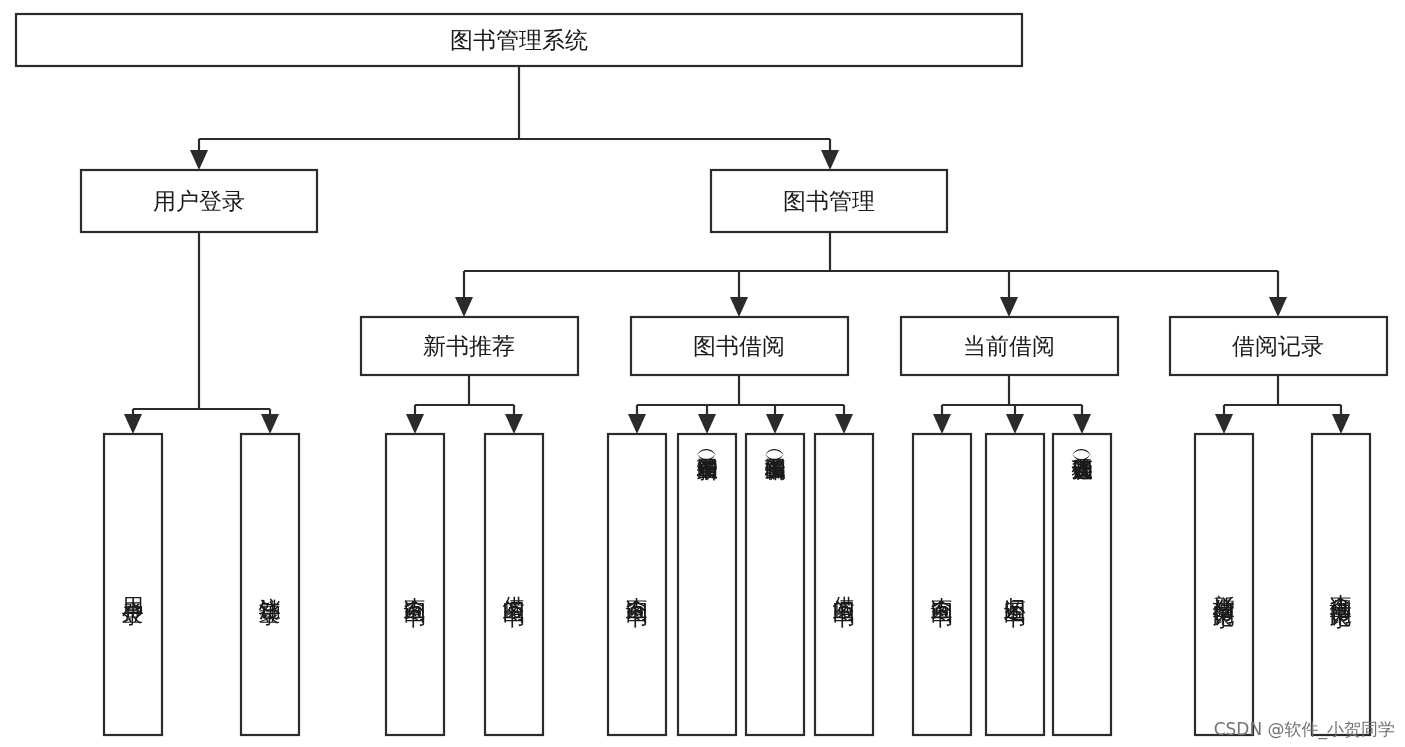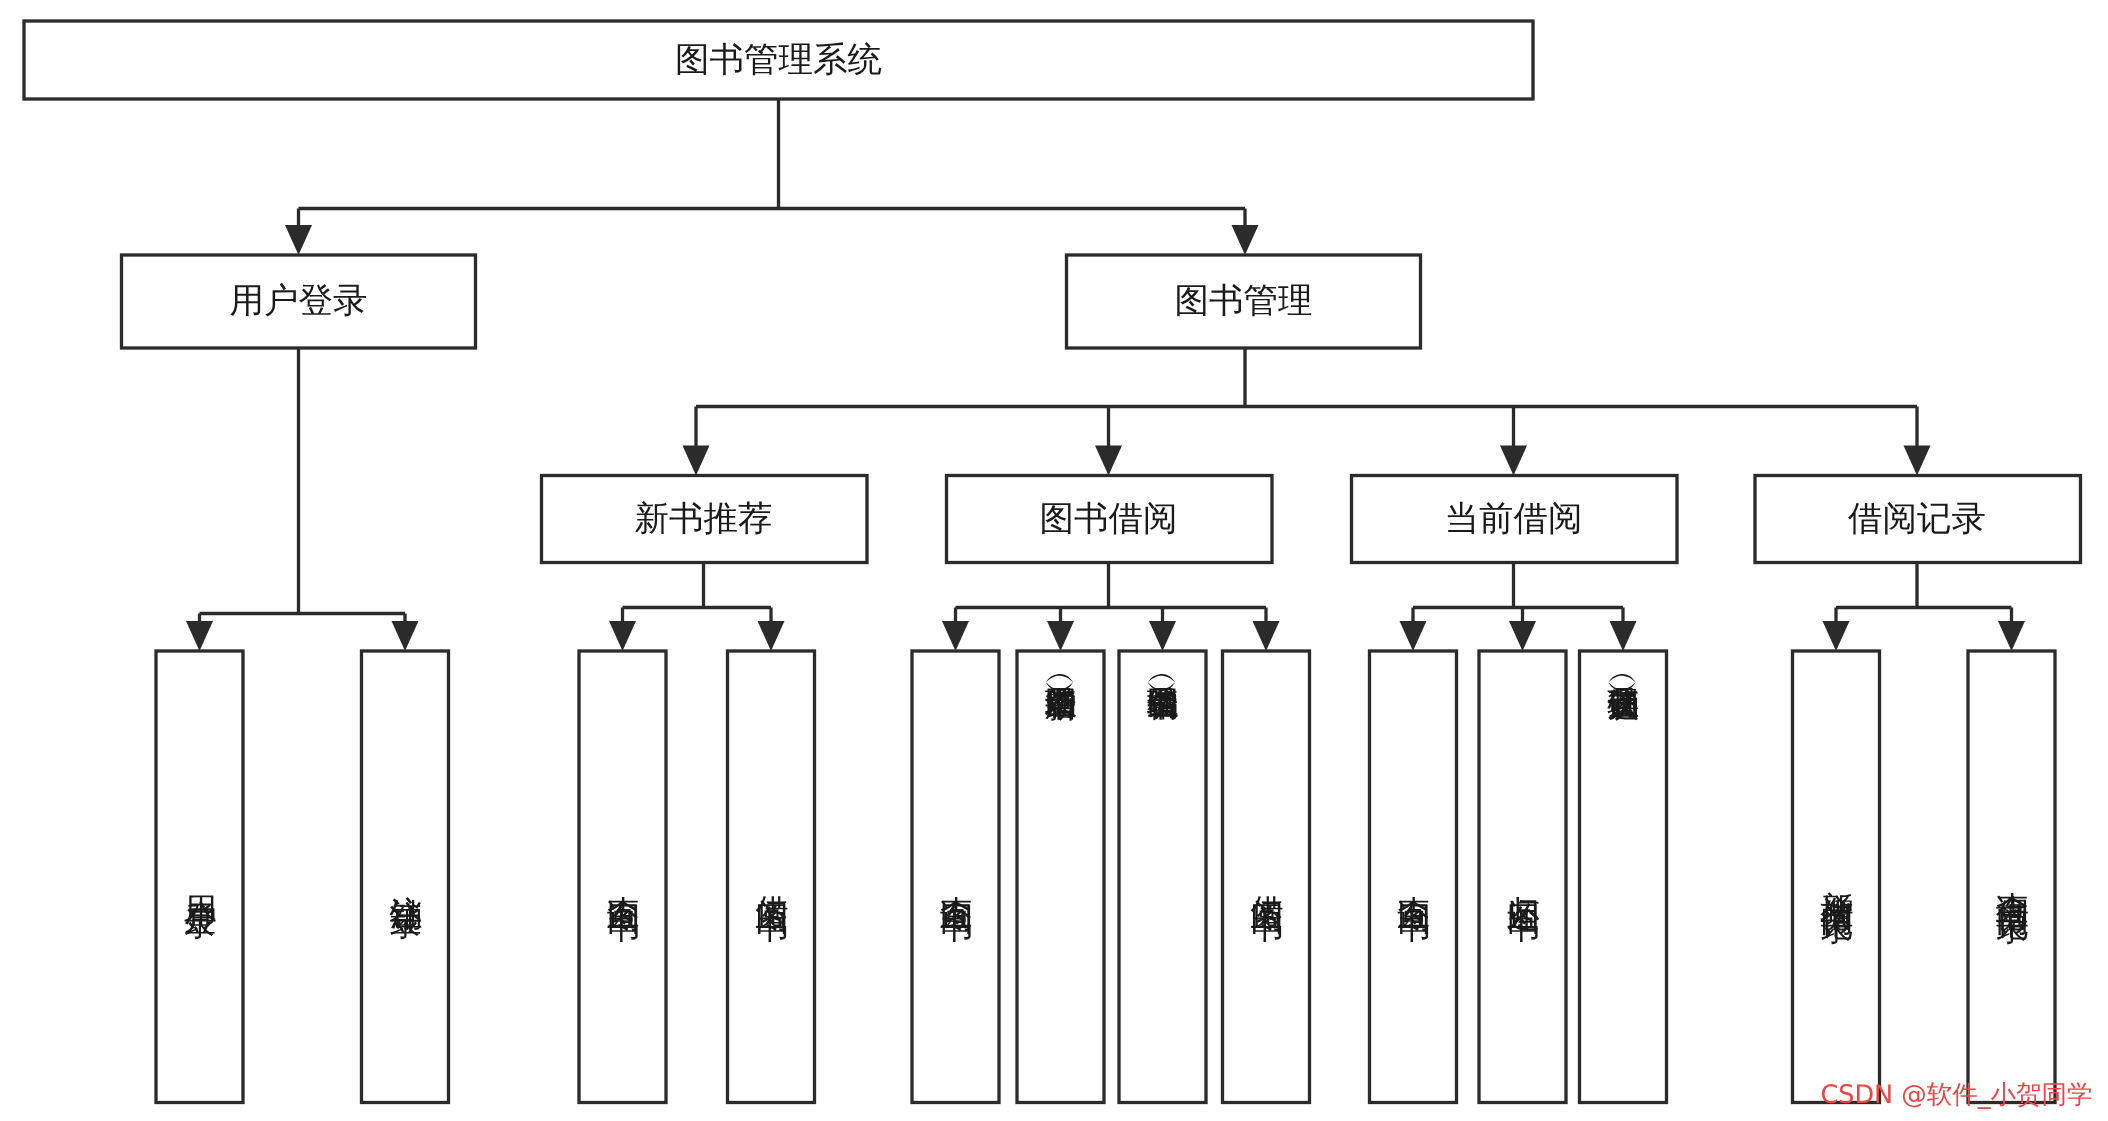--- a/index.html
+++ b/index.html
@@ -75,21 +75,21 @@
   .vlabel-text.compact {
     letter-spacing: 0px;
     font-size: 21px;
   }
   .watermark {
     position: absolute;
     right: 10px;
     bottom: 6px;
     font-family: "DejaVu Sans", "Liberation Sans", sans-serif;
     font-size: 17px;
-    color: #ef4444;
+    color: #737373;
     white-space: nowrap;
     pointer-events: none;
   }
 </style>
 </head>
 <body>
 
 <div id="diagram-root">
 
   <svg class="diagram-svg" viewBox="0 0 1405 747">

